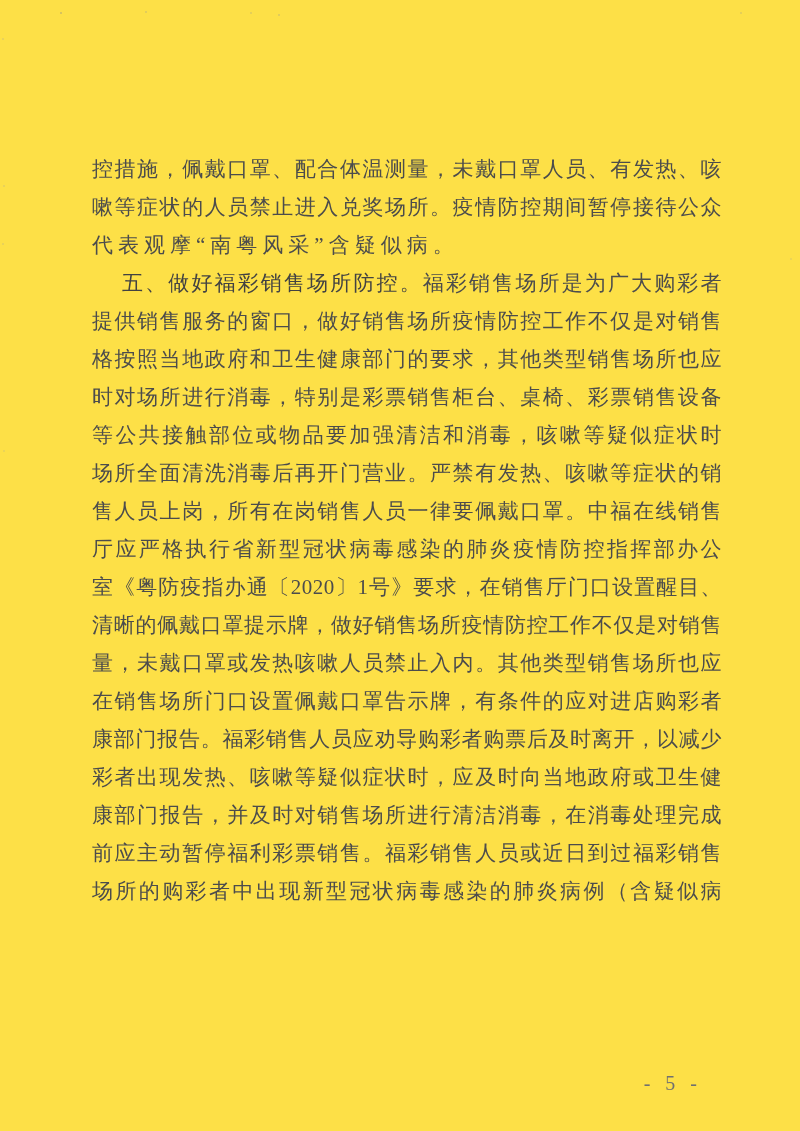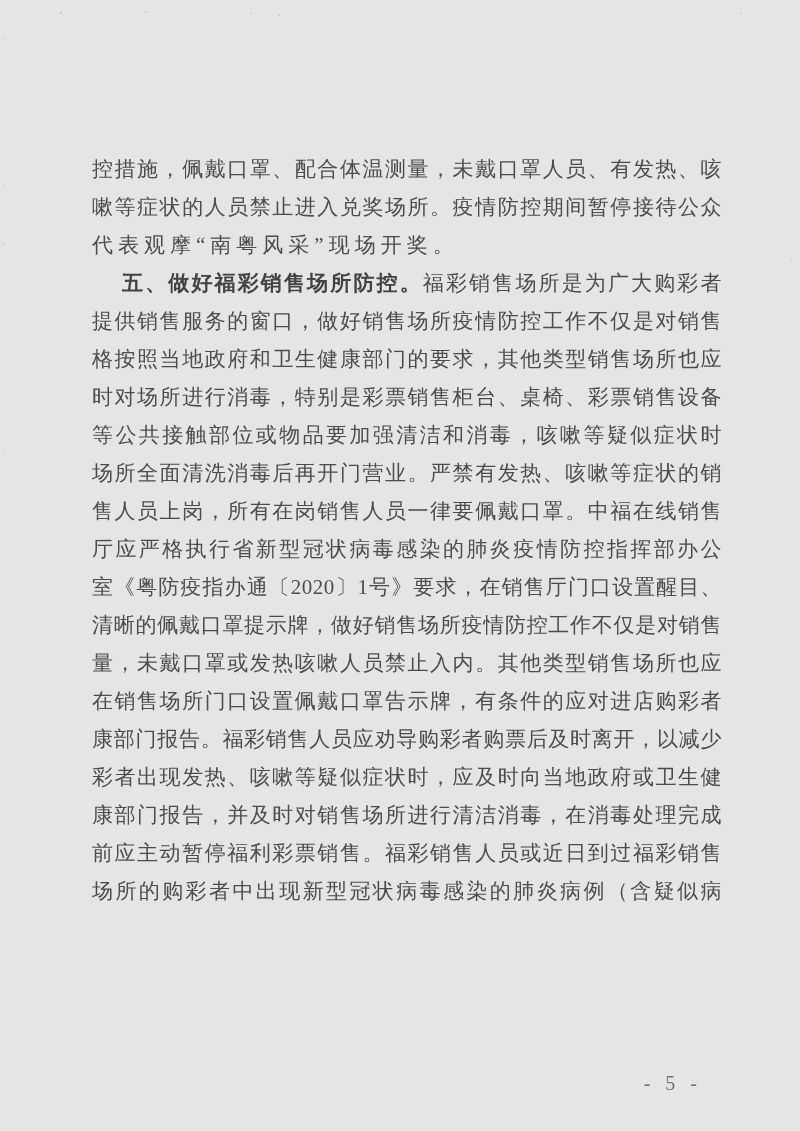--- a/index.html
+++ b/index.html
@@ -10,21 +10,21 @@
     width: 800px;
     height: 1131px;
     position: relative;
     background: #fcfcfa;
     overflow: hidden;
     font-family: "Liberation Serif", "DejaVu Serif", serif;
   }
   .scan-page {
     position: absolute;
     inset: 0;
-    background: #e5e5e5;
+    background: #fde047;
   }
   
   .noise {
     position: absolute;
     left: 60px;
     top: 12px;
     width: 2px;
     height: 2px;
     border-radius: 50%;
     background: rgba(140,140,140,0.45);
@@ -58,42 +58,42 @@
   .line.end {
     text-align: left;
     text-align-last: left;
     letter-spacing: 5px;
   }
   .line.indent {
     text-indent: 30px;
   }
   .run { }
   .run.bold {
-    font-weight: bold;
+    font-weight: normal;
     color: #424242;
   }
   .page-number {
     position: absolute;
     top: 1072px;
     right: 98px;
     font-size: 20px;
     color: #707070;
     letter-spacing: 5px;
     white-space: pre;
   }
 </style>
 </head>
 <body>
 
 <div class="scan-page">
   <div class="noise"></div>
   <div class="text-block">
       <div class="line"><span class="run">控措施，佩戴口罩、配合体温测量，未戴口罩人员、有发热、咳</span></div>
       <div class="line"><span class="run">嗽等症状的人员禁止进入兑奖场所。疫情防控期间暂停接待公众</span></div>
-      <div class="line end"><span class="run">代表观摩“南粤风采”现场开奖。</span></div>
+      <div class="line end"><span class="run">代表观摩“南粤风采”含疑似病。</span></div>
       <div class="line indent"><span class="run bold">五、做好福彩销售场所防控。</span><span class="run">福彩销售场所是为广大购彩者</span></div>
       <div class="line"><span class="run">提供销售服务的窗口，做好销售场所疫情防控工作不仅是对销售</span></div>
       <div class="line"><span class="run">格按照当地政府和卫生健康部门的要求，其他类型销售场所也应</span></div>
       <div class="line"><span class="run">时对场所进行消毒，特别是彩票销售柜台、桌椅、彩票销售设备</span></div>
       <div class="line"><span class="run">等公共接触部位或物品要加强清洁和消毒，咳嗽等疑似症状时</span></div>
       <div class="line"><span class="run">场所全面清洗消毒后再开门营业。严禁有发热、咳嗽等症状的销</span></div>
       <div class="line"><span class="run">售人员上岗，所有在岗销售人员一律要佩戴口罩。中福在线销售</span></div>
       <div class="line"><span class="run">厅应严格执行省新型冠状病毒感染的肺炎疫情防控指挥部办公</span></div>
       <div class="line"><span class="run">室《粤防疫指办通〔2020〕1号》要求，在销售厅门口设置醒目、</span></div>
       <div class="line"><span class="run">清晰的佩戴口罩提示牌，做好销售场所疫情防控工作不仅是对销售</span></div>

